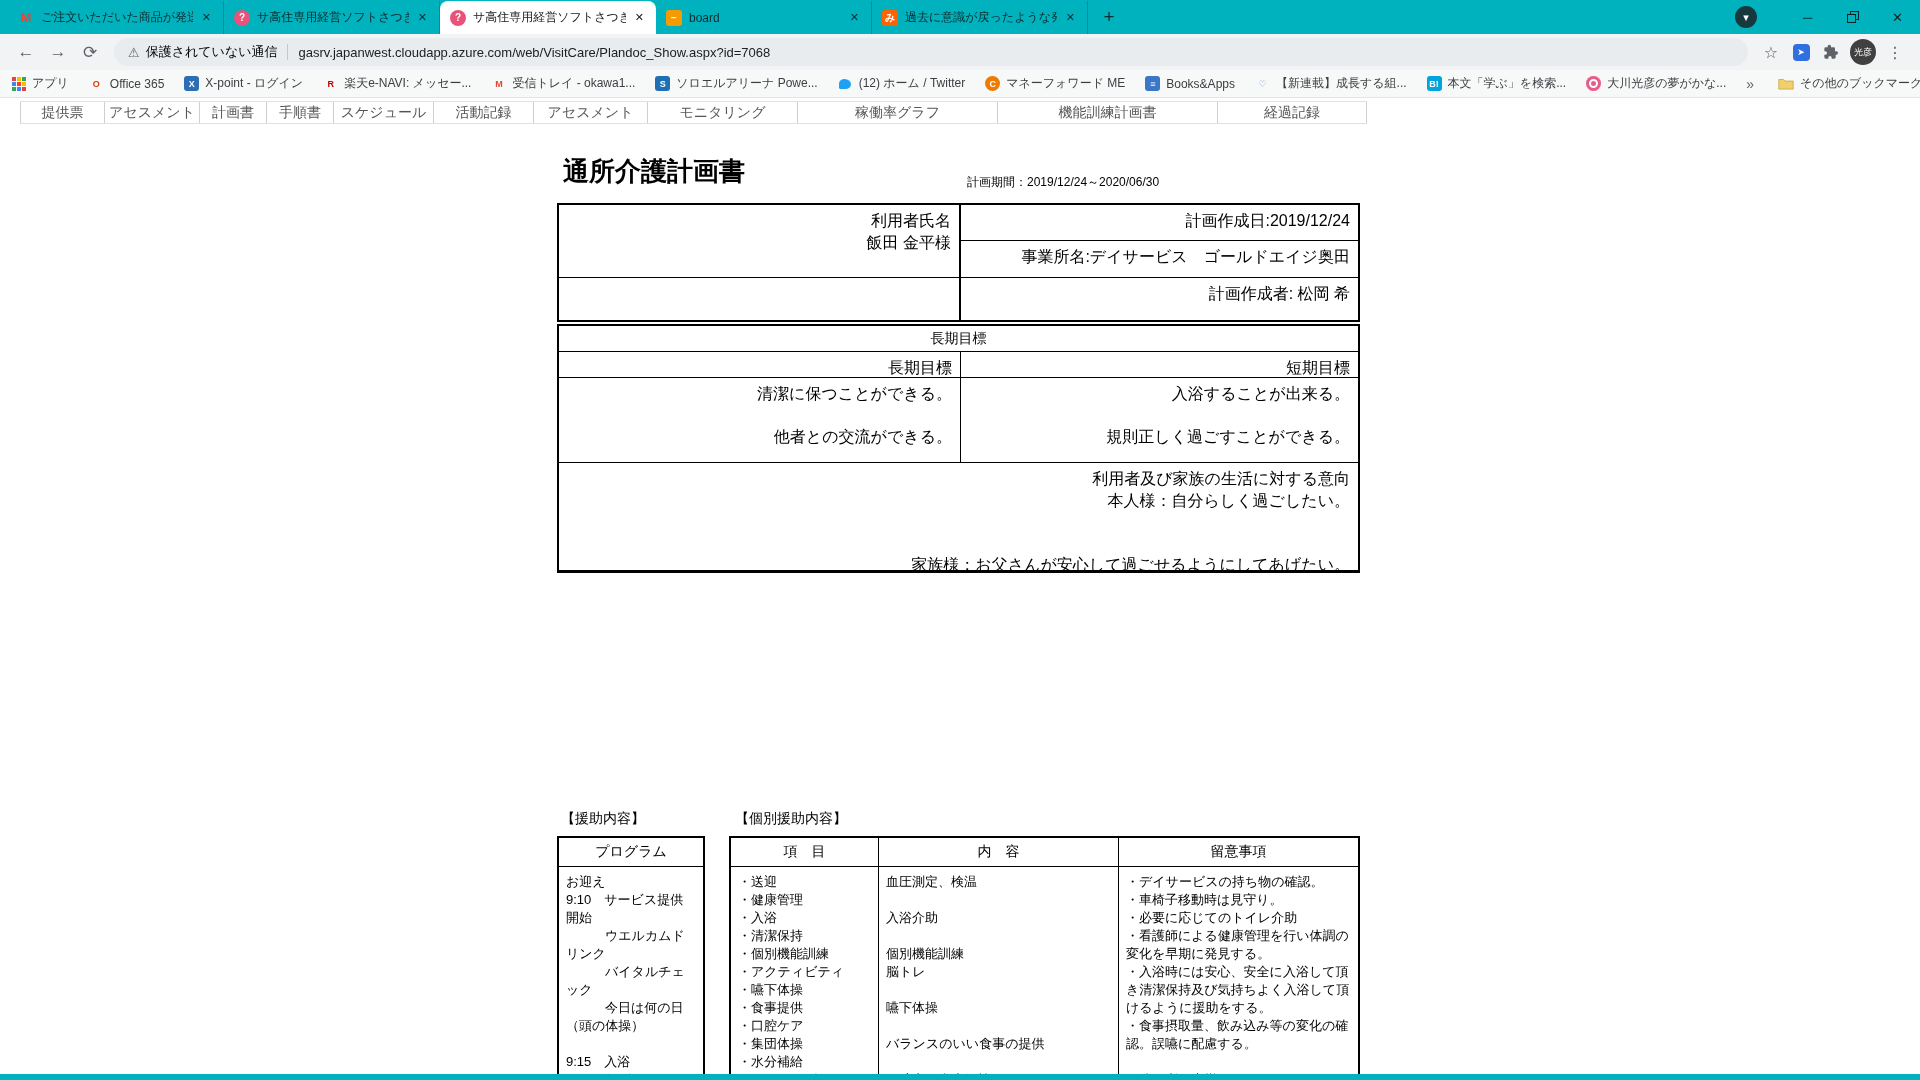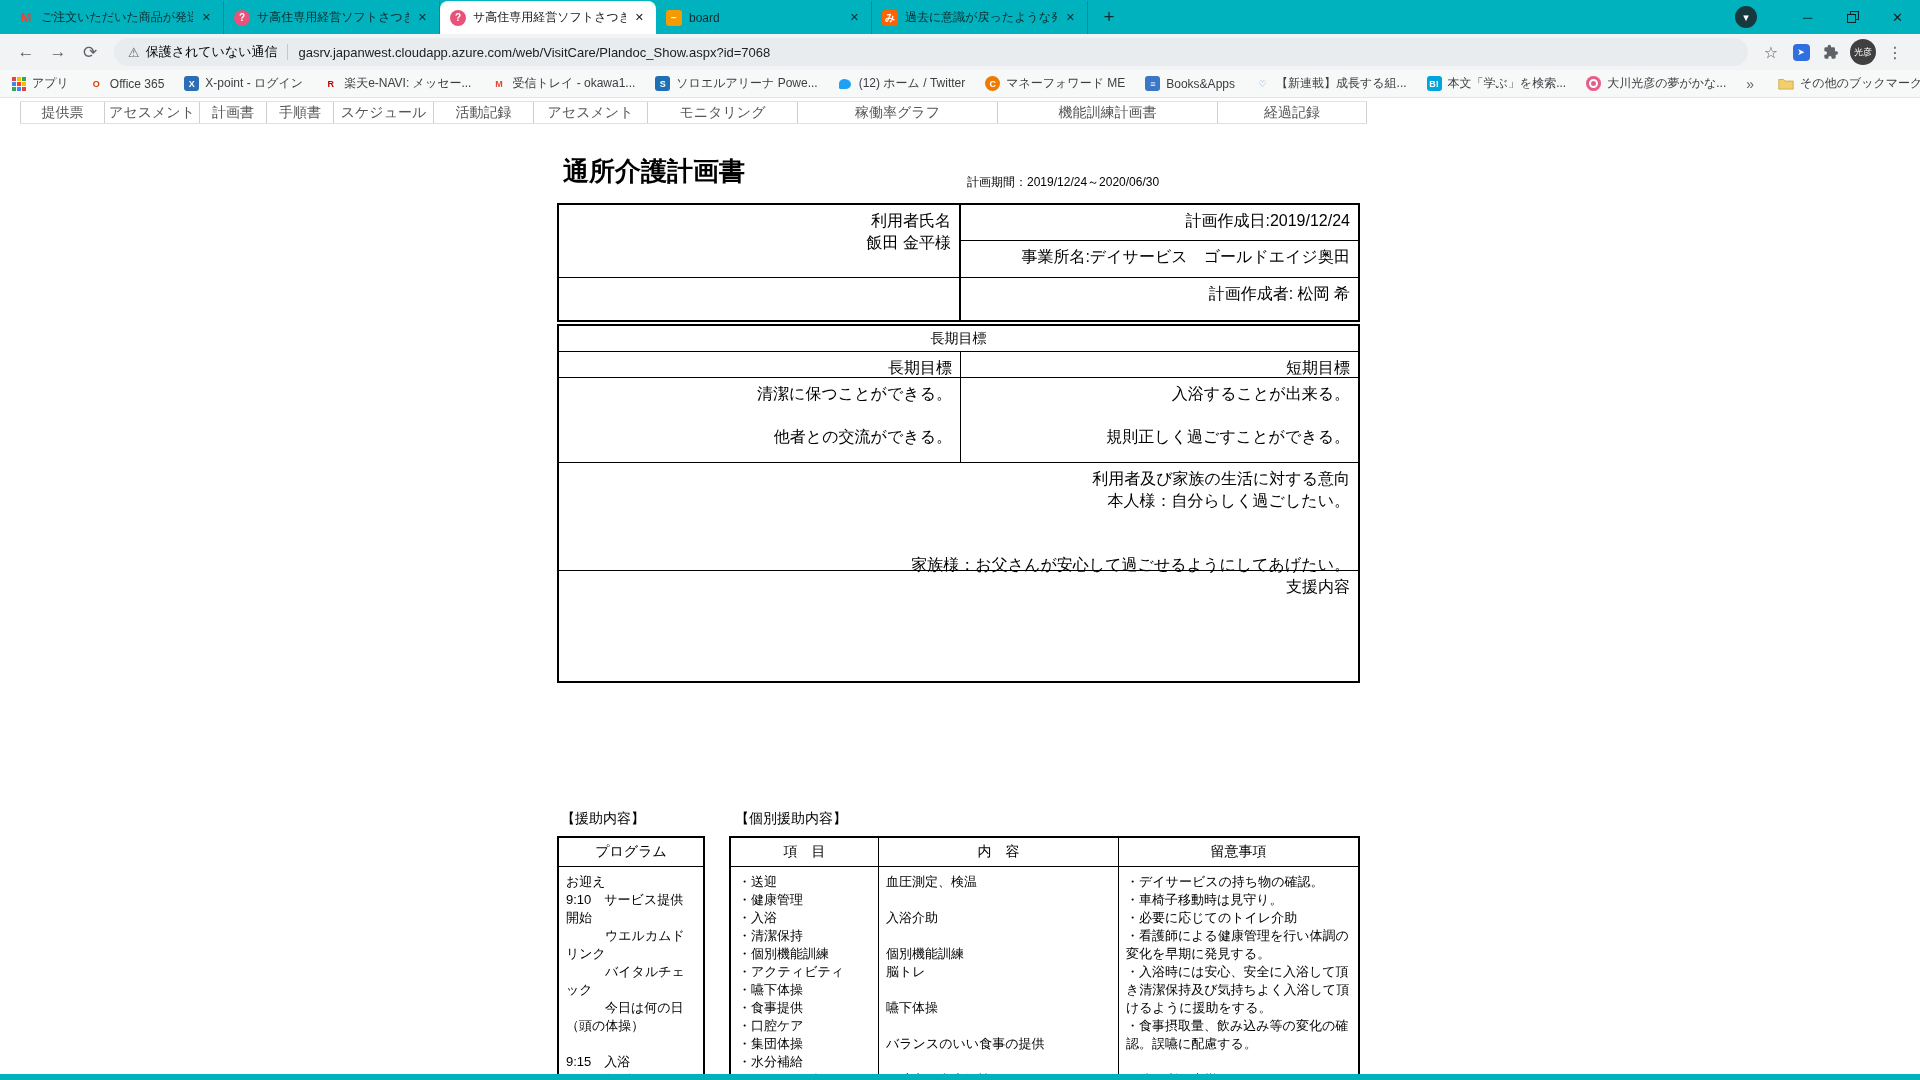--- a/index.html
+++ b/index.html
@@ -296,21 +296,20 @@
 他者との交流ができる。</div>
         <div class="cell r pre">入浴することが出来る。
 
 規則正しく過ごすことができる。</div>
       </div>
       <div class="cell tB-intent pre">利用者及び家族の生活に対する意向
 本人様：自分らしく過ごしたい。
 
 
 家族様：お父さんが安心して過ごせるようにしてあげたい。</div>
-      <div class="cell tB-support">支援内容</div>
     </div>
 
     <div class="sec-label" style="left:561px; top:712px">【援助内容】</div>
     <div class="sec-label" style="left:735px; top:712px">【個別援助内容】</div>
 
     <div class="tbl prog-tbl">
       <div class="tbl-head">
         <div class="th" style="flex:1">プログラム</div>
       </div>
       <div class="tbl-body">

